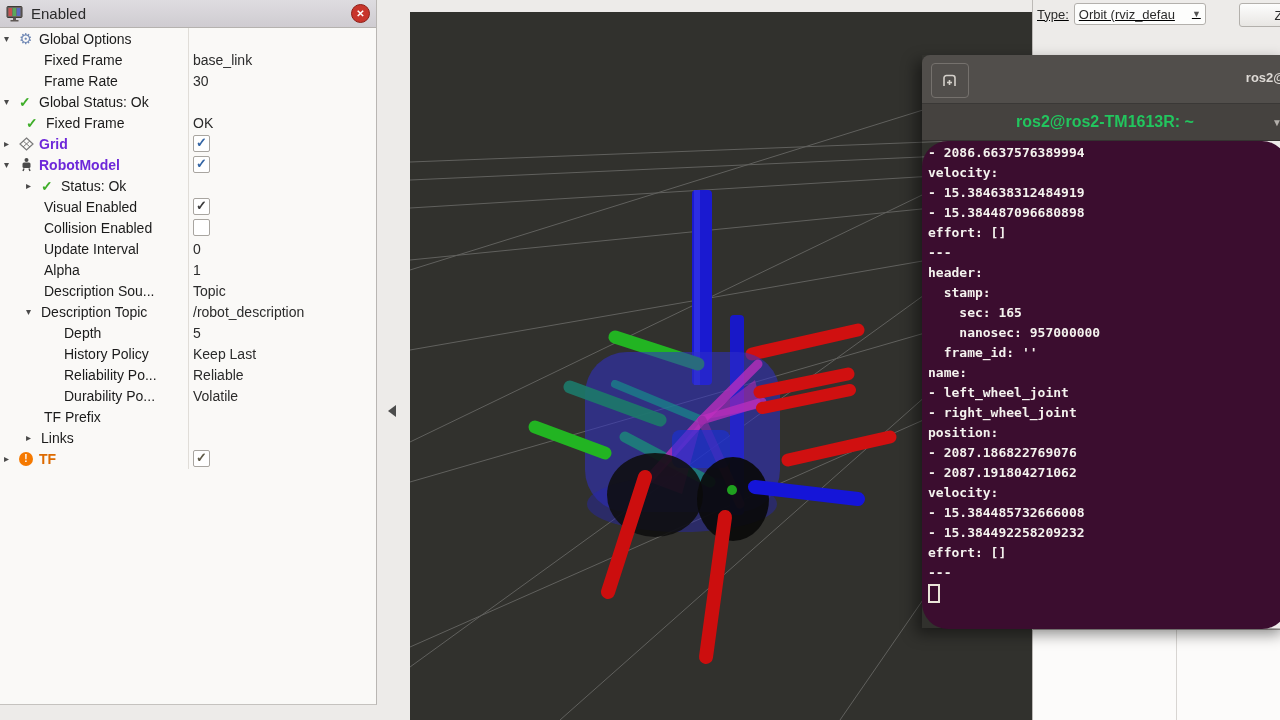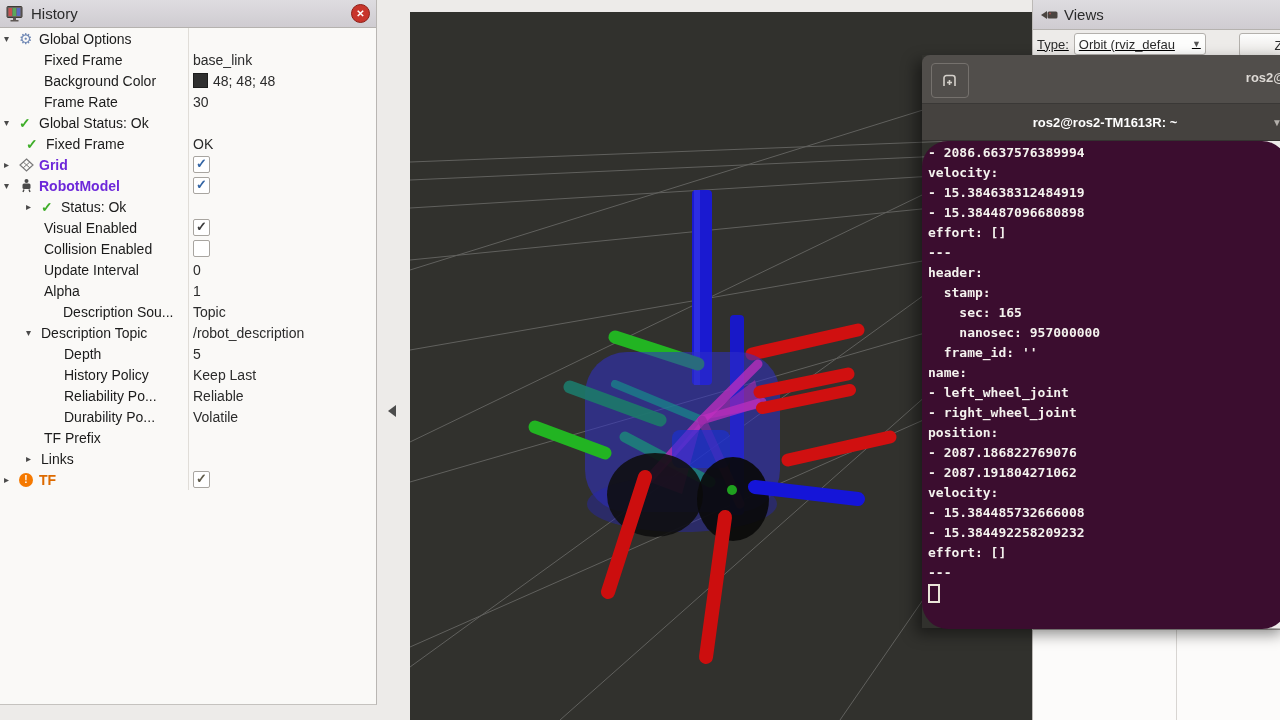--- a/index.html
+++ b/index.html
@@ -46,40 +46,40 @@
   .zero-btn{position:absolute;left:206px;top:3px;width:84px;height:22px;background:linear-gradient(#fdfdfd,#e8e6e3);border:1px solid #b3b0ac;border-radius:3px;font-size:13px;color:#2b2b2b;display:flex;align-items:center;justify-content:center;}
   .views-content{position:absolute;left:0;top:629px;width:248px;height:91px;background:#fcfbfa;border-top:1px solid #a8a5a2;}
   .views-content .vdivider{position:absolute;left:143px;top:0;bottom:0;width:1px;background:#d8d5d2;}
 
   
   .terminal{position:absolute;left:922px;top:55px;width:366px;height:573px;box-shadow:-6px 6px 14px rgba(0,0,0,.45);}
   .t-header{height:48px;background:#514e4b;border-radius:8px 0 0 0;border-bottom:1px solid #3a3836;position:relative;}
   .newtab-btn{position:absolute;left:9px;top:8px;width:36px;height:33px;border:1px solid #75716d;border-radius:4px;display:flex;align-items:center;justify-content:center;}
   .t-title{position:absolute;right:2px;top:15px;font-size:13px;font-weight:bold;color:#dedad6;white-space:nowrap;}
   .t-tabbar{height:36px;background:#45423f;border-bottom:1px solid #343230;display:flex;align-items:center;justify-content:center;position:relative;}
-  .tab-title{font-size:13px;color:#ffffff;font-weight:bold;}
+  .tab-title{font-size:16px;color:#22c55e;font-weight:bold;}
   .tab-chevron{position:absolute;right:6px;font-size:10px;color:#b3afab;}
   .t-body{height:488px;background:#3b0d2f;padding:2px 0 0 6px;box-sizing:border-box;overflow:hidden;border-radius:26px;}
   .t-line{height:20px;line-height:20px;font-family:"DejaVu Sans Mono",monospace;font-size:13px;font-weight:bold;color:#f4f2ee;white-space:pre;}
   .t-cursor{width:12px;height:19px;border:2px solid #e9e5d8;box-sizing:border-box;margin-top:1px;}
 </style>
 </head>
 <body>
 
 <div class="displays-panel">
   <div class="panel-header">
     <svg width="18" height="16" viewBox="0 0 18 16">
       <rect x="1" y="0.5" width="15" height="11" rx="1" fill="#6a6460" stroke="#3e3a36"></rect>
       <rect x="2.5" y="2" width="3.6" height="8" fill="#c75050"></rect>
       <rect x="6.6" y="2" width="3.6" height="8" fill="#5aa85a"></rect>
       <rect x="10.7" y="2" width="3.6" height="8" fill="#5a6ac0"></rect>
       <rect x="7" y="11.5" width="3" height="2.5" fill="#5e5854"></rect>
       <rect x="4.5" y="14" width="8" height="1.5" fill="#5e5854"></rect>
     </svg>
-    <span class="ph-title">History</span>
+    <span class="ph-title">Enabled</span>
     <div class="close-btn">
         <span>✕</span>
       </div>
   </div>
   <div class="tree" id="tree">
       <div class="tree-row">
         <div class="cell-name" style="padding-left: 4px;">
           <span class="arrow">▾</span>
           <span class="ticon">
             <span class="gear-g">⚙</span>
@@ -87,29 +87,20 @@
           <span class="label">Global Options</span>
         </div>
         <div class="cell-value"></div>
       </div>
       <div class="tree-row">
         <div class="cell-name" style="padding-left: 44px;">
           <span class="label">Fixed Frame</span>
         </div>
         <div class="cell-value">
           <span class="value">base_link</span>
-        </div>
-      </div>
-      <div class="tree-row">
-        <div class="cell-name" style="padding-left: 44px;">
-          <span class="label">Background Color</span>
-        </div>
-        <div class="cell-value">
-          <span class="swatch" style="background: rgb(47, 47, 47);"></span>
-          <span class="value">48; 48; 48</span>
         </div>
       </div>
       <div class="tree-row">
         <div class="cell-name" style="padding-left: 44px;">
           <span class="label">Frame Rate</span>
         </div>
         <div class="cell-value">
           <span class="value">30</span>
         </div>
       </div>
@@ -209,21 +200,21 @@
       </div>
       <div class="tree-row">
         <div class="cell-name" style="padding-left: 44px;">
           <span class="label">Alpha</span>
         </div>
         <div class="cell-value">
           <span class="value">1</span>
         </div>
       </div>
       <div class="tree-row">
-        <div class="cell-name" style="padding-left: 63px;">
+        <div class="cell-name" style="padding-left: 44px;">
           <span class="label">Description Sou...</span>
         </div>
         <div class="cell-value">
           <span class="value">Topic</span>
         </div>
       </div>
       <div class="tree-row">
         <div class="cell-name" style="padding-left: 26px;">
           <span class="arrow">▾</span>
           <span class="label">Description Topic</span>
@@ -349,28 +340,20 @@
       <circle cx="322" cy="478" r="5" fill="#1fa01f"></circle>
 
       <line x1="345" y1="475" x2="448" y2="487" stroke="#1515d8" stroke-width="14" stroke-linecap="round"></line>
       <line x1="235" y1="465" x2="198" y2="580" stroke="#cc0e0e" stroke-width="14" stroke-linecap="round"></line>
       <line x1="315" y1="505" x2="296" y2="645" stroke="#cc0e0e" stroke-width="14" stroke-linecap="round"></line>
     </g>
   </svg>
 </div>
 
 <div class="right-panel">
-  <div class="views-header">
-    <svg width="17" height="12" viewBox="0 0 17 12">
-      <polygon points="0,6 6,2 6,10" fill="#4a4440"></polygon>
-      <rect x="6.5" y="2.5" width="10" height="7" rx="1.5" fill="#4a4440"></rect>
-      <circle cx="9" cy="4.5" r="1" fill="#a05050"></circle>
-    </svg>
-    <span class="vh-title">Views</span>
-  </div>
   <div class="views-toolbar">
     <span class="type-label">Type:</span>
     <div class="type-select">
       <span>Orbit (rviz_defau</span>
       <span class="sel-arrow">▼</span>
     </div>
     <div class="zero-btn">
       <span>Ze</span>
     </div>
   </div>

